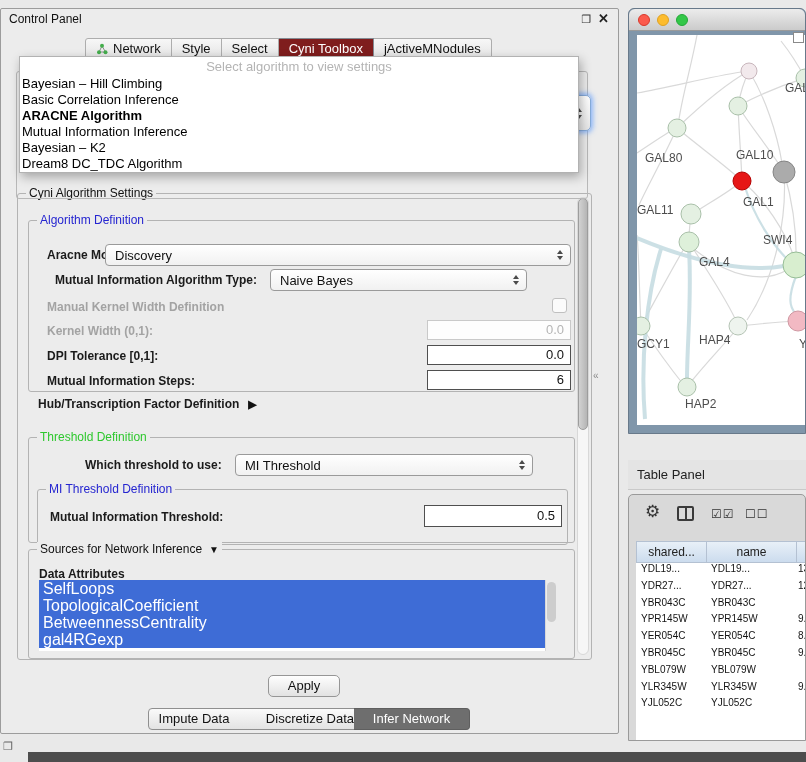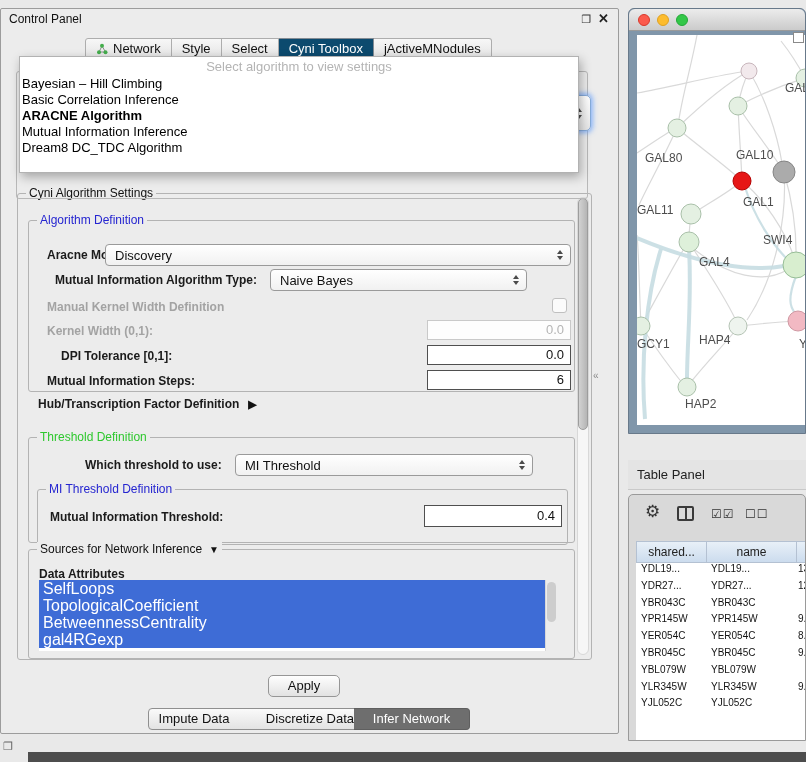--- a/index.html
+++ b/index.html
@@ -8,21 +8,21 @@
   
   #cpanel{position:absolute;left:0;top:8px;width:619px;height:726px;background:#ececec;border:1px solid #9c9c9c;border-radius:2px;box-sizing:border-box;}
   .cp-title{position:absolute;left:8px;top:3px;font-size:12px;color:#111;}
   .cp-float{position:absolute;right:27px;top:4px;font-size:11px;color:#333;}
   .cp-close{position:absolute;right:9px;top:2px;font-size:13px;font-weight:bold;color:#222;}
 
   .tabbar{position:absolute;left:84px;top:29px;height:21px;display:flex;z-index:5;}
   .tab{display:flex;align-items:center;gap:5px;padding:0 10px;font-size:13px;color:#111;background:linear-gradient(#f7f7f7,#e4e4e4);border:1px solid #adadad;border-left:none;box-sizing:border-box;white-space:nowrap;}
   .tab:first-child{border-left:1px solid #adadad;border-radius:3px 0 0 0;}
   .tab:last-child{border-radius:0 3px 0 0;}
-  .tab.active{background:#0c4a6e;color:#fff;border-color:#838b93;}
+  .tab.active{background:#7f1d1d;color:#fff;border-color:#838b93;}
 
   
   #hidden-group{position:absolute;left:15px;top:62px;width:570px;height:126px;border:1px solid #b8b8b8;border-radius:3px;z-index:1;}
   #stepper-frag{position:absolute;left:566px;top:86px;width:22px;height:34px;border:1px solid #86abda;border-radius:5px;background:linear-gradient(#ffffff,#e7e7e7);box-shadow:0 0 5px 2px rgba(100,160,255,.7);z-index:2;display:flex;flex-direction:column;align-items:center;justify-content:center;gap:3px;}
 
   
   #popup{position:absolute;left:18px;top:47px;width:560px;height:117px;background:#fff;border:1px solid #b2b2b2;box-shadow:2px 4px 10px rgba(0,0,0,.3);z-index:60;box-sizing:border-box;}
   .popup-ph{height:19px;line-height:19px;text-align:center;color:#b4b4b4;font-size:13px;}
   .popup-item{height:16px;line-height:16px;padding-left:2px;font-size:13px;color:#000;white-space:nowrap;}
   .popup-item.selected{font-weight:bold;}
@@ -145,20 +145,21 @@
       <div class="tri-down"></div>
     </div>
 
     <div id="popup">
       <div class="popup-ph">Select algorithm to view settings</div>
       <div>
           <div class="popup-item">Bayesian – Hill Climbing</div>
           <div class="popup-item">Basic Correlation Inference</div>
           <div class="popup-item selected">ARACNE Algorithm</div>
           <div class="popup-item">Mutual Information Inference</div>
+          <div class="popup-item">Bayesian – K2</div>
           <div class="popup-item">Dream8 DC_TDC Algorithm</div>
         </div>
     </div>
 
     <div id="settings" class="group-box">
       <span class="g-title">Cyni Algorithm Settings</span>
       <div class="vscroll">
           <div class="vthumb"></div>
         </div>
 
@@ -182,21 +183,21 @@
               <span class="tri-down"></span>
             </span>
         </div>
 
         <span class="blabel dis" style="left:18px;top:79px;">Manual Kernel Width Definition</span>
         <div class="checkbox" style="left:523px;top:77px;"></div>
 
         <span class="blabel dis" style="left:18px;top:103px;">Kernel Width (0,1):</span>
         <div class="tfield dis" style="left:398px;top:99px;width:144px;">0.0</div>
 
-        <span class="blabel" style="left:32px;top:128px;">DPI Tolerance [0,1]:</span>
+        <span class="blabel" style="left:18px;top:128px;">DPI Tolerance [0,1]:</span>
         <div class="tfield" style="left:398px;top:124px;width:144px;">0.0</div>
 
         <span class="blabel" style="left:18px;top:153px;">Mutual Information Steps:</span>
         <div class="tfield" style="left:398px;top:149px;width:144px;">6</div>
       </div>
 
       <div id="hub-row">
         <span>Hub/Transcription Factor Definition</span>
         <span class="hub-arrow">▶</span>
       </div>
@@ -209,21 +210,21 @@
           <span class="cval">MI Threshold</span>
           <span class="steppers">
               <span class="tri-up"></span>
               <span class="tri-down"></span>
             </span>
         </div>
 
         <div id="mi-def" class="group-box">
           <span class="g-title blue">MI Threshold Definition</span>
           <span class="blabel" style="left:12px;top:20px;">Mutual Information Threshold:</span>
-          <div class="tfield" style="left:386px;top:15px;width:138px;height:22px;line-height:20px;">0.4</div>
+          <div class="tfield" style="left:386px;top:15px;width:138px;height:22px;line-height:20px;">0.5</div>
         </div>
       </div>
 
       <div id="sources" class="group-box">
         <span class="g-title">
           <span>Sources for Network Inference</span>
           <span class="src-arrow">▼</span>
         </span>
         <span class="blabel" style="left:10px;top:17px;">Data Attributes</span>
         <div id="attr-list">

